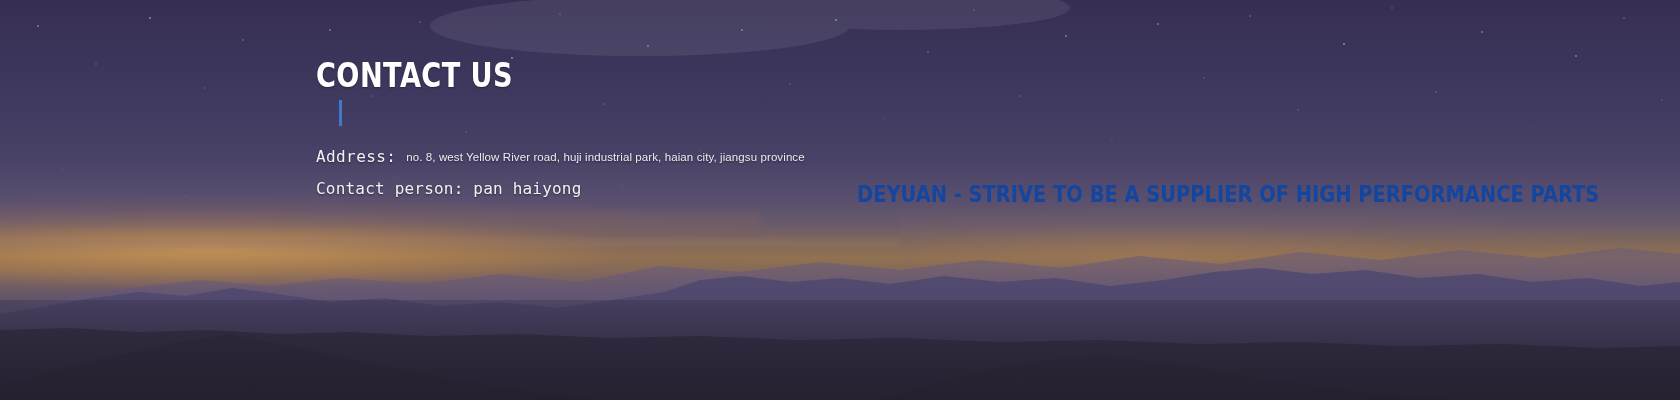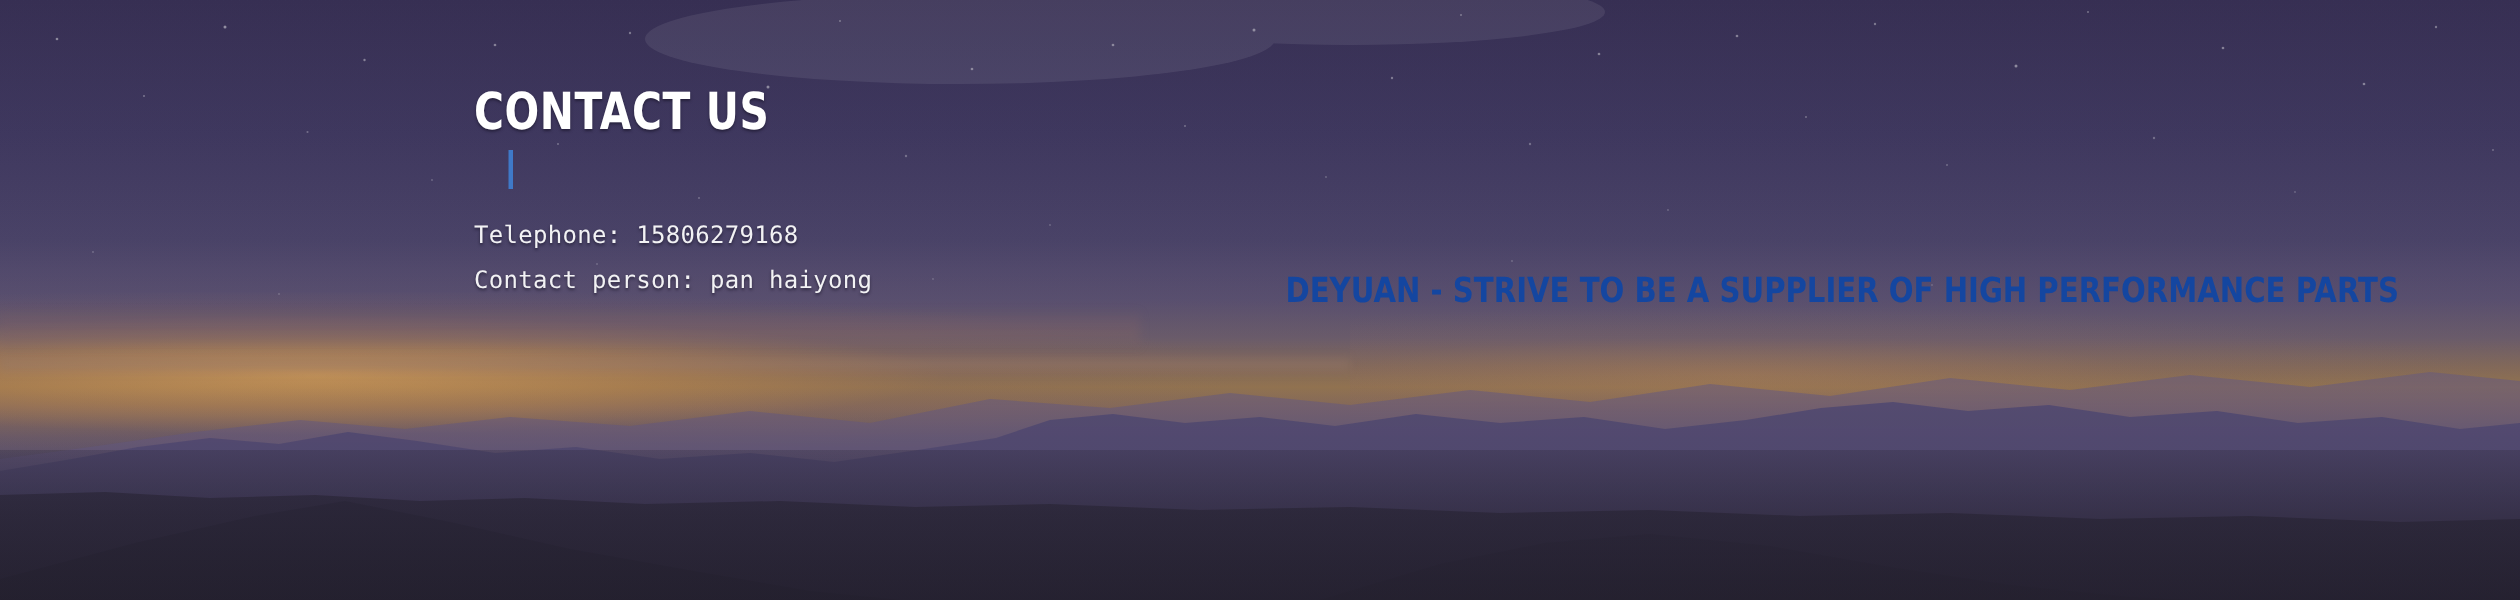--- a/index.html
+++ b/index.html
@@ -305,22 +305,24 @@
   <div class="bg-veil"></div>
 
   <div class="content">
 
     <div class="contact-title">CONTACT US</div>
 
     <div class="title-accent-bar"></div>
 
     <div class="contact-lines">
 
-
-      <div class="contact-line">Telephone: 15806279168</div>
+      <div class="contact-line">
+        <span class="addr-label">Address:</span><span class="addr-value">no. 8, west Yellow River road, huji industrial park, haian city, jiangsu province</span>
+      </div>
+
 
 
 
 
       <div class="contact-line">Contact person: pan haiyong</div>
 
     </div>
 
     <div class="tagline">DEYUAN - STRIVE TO BE A SUPPLIER OF HIGH PERFORMANCE PARTS</div>
 

